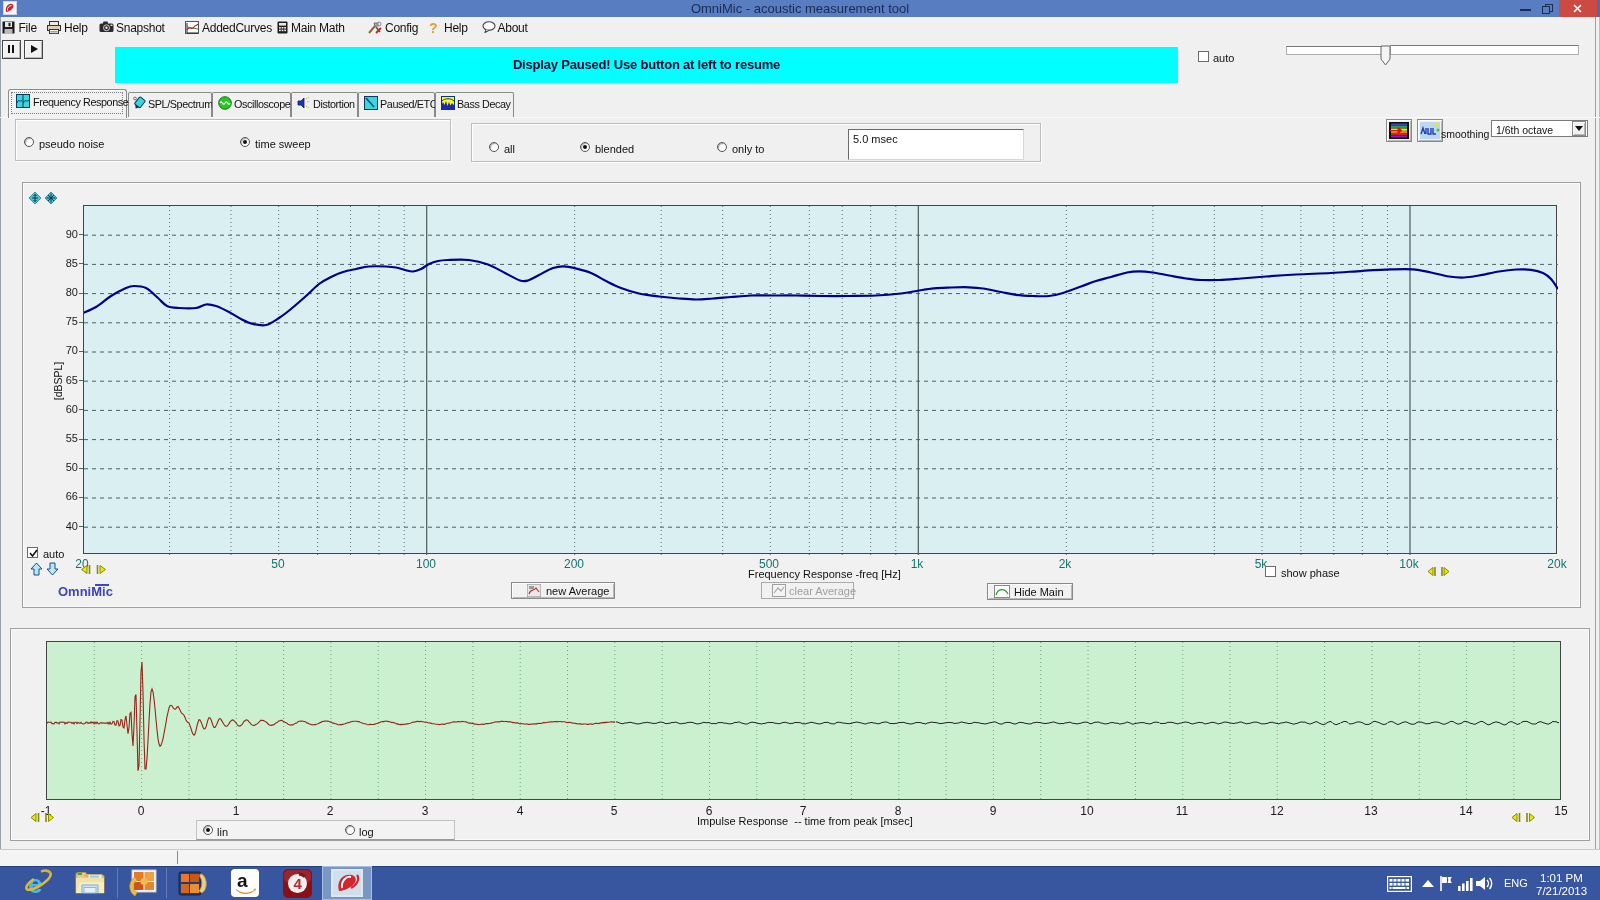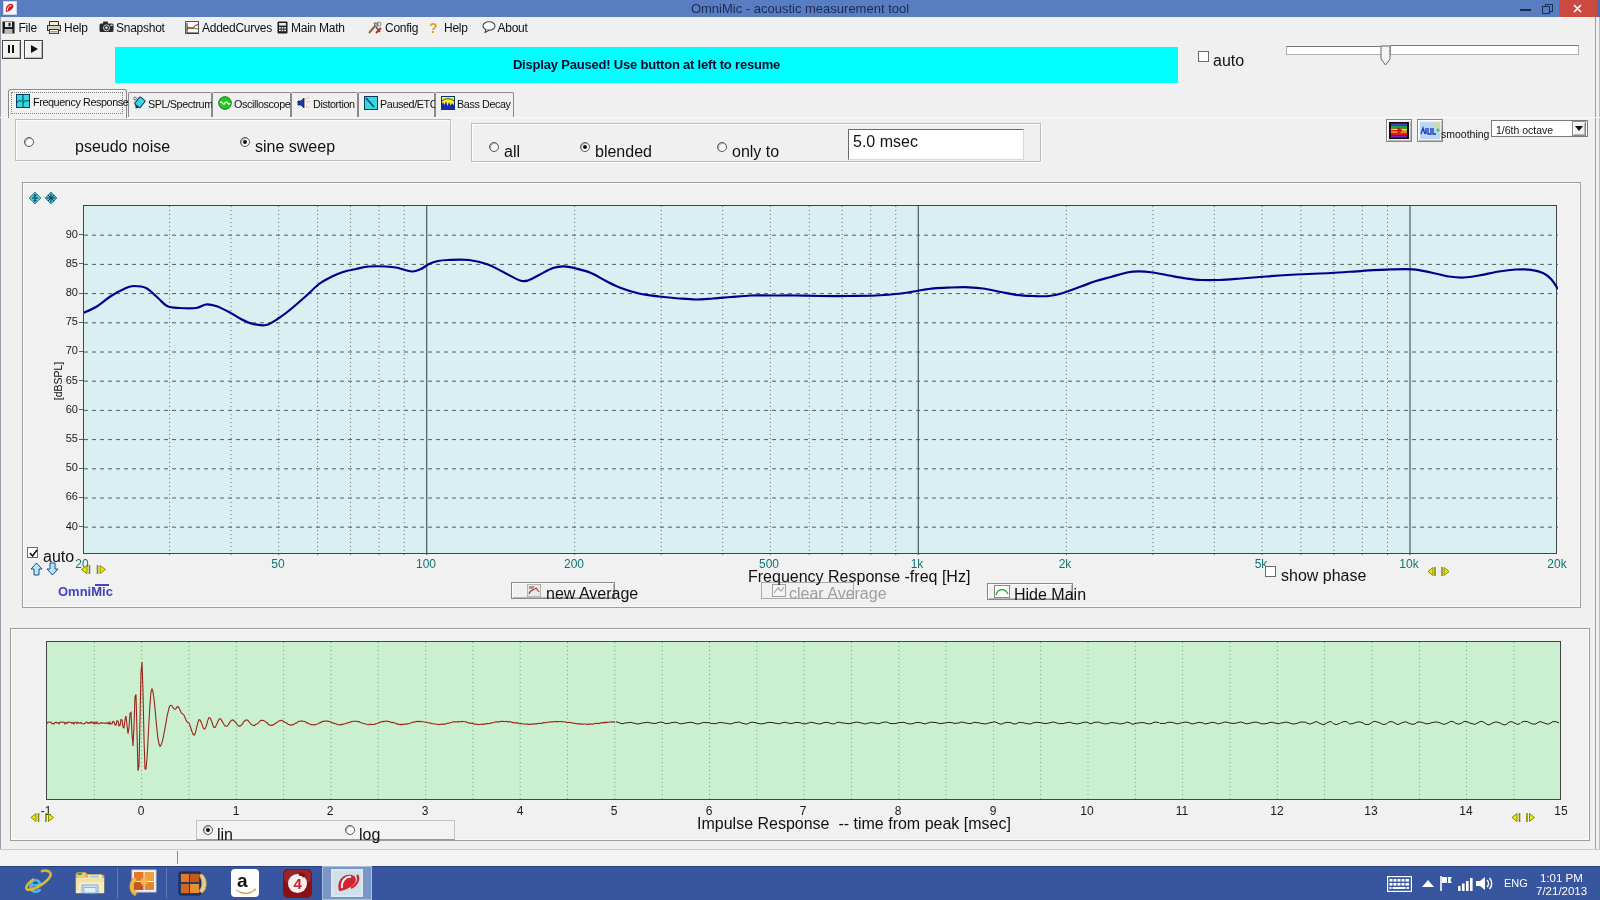--- a/index.html
+++ b/index.html
@@ -5,21 +5,21 @@
   font-family:"Liberation Sans",sans-serif; font-size:12px; color:#111; }
 .abs { position:absolute; }
 .yl { position:absolute; right:1522px; width:24px; text-align:right; font-size:11px; color:#1a1a1a; }
 .xl { position:absolute; top:557px; width:40px; text-align:center; font-size:12px; color:#0f766e; }
 .ixl { position:absolute; top:804px; width:40px; text-align:center; font-size:12px; color:#1a1a1a; }
 .panel { position:absolute; background:#f1f1f1; border:1px solid #9e9e9e; box-shadow:inset 1px 1px 0 #fbfbfb, inset -1px -1px 0 #fbfbfb; }
 .btn { position:absolute; background:#f1f1f1; border:1px solid #898989; box-shadow:inset 1px 1px 0 #fcfcfc, inset -1px -1px 0 #b8b8b8; font-size:12px; }
 .radio { position:absolute; width:10px; height:10px; border-radius:50%; background:#fff; border:1px solid #555; box-shadow:inset 1px 1px 1px #aaa; }
 .radio.sel::after { content:""; position:absolute; left:2px; top:2px; width:4px; height:4px; border-radius:50%; background:#111; }
 .cb { position:absolute; width:11px; height:11px; background:#fff; border:1px solid #6a6a6a; }
-.lbl { position:absolute; font-size:16px; color:#111; white-space:nowrap; }
+.lbl { position:absolute; font-size:11px; color:#111; white-space:nowrap; }
 .menuico { position:absolute; top:21px; }
 </style></head>
 <body>
 
 <div class="abs" style="left:0;top:0;width:1600px;height:17px;background:#587dc1;"></div>
 <div class="abs" style="left:3px;top:1px;width:14px;height:14px;background:#f8f8f8;border:1px solid #c8d4ea;">
 <svg width="12" height="12">
       <path d="M2,10 C1,5 4,1 8,2 C10,2.6 10,5 8,7 C6.5,8.6 4,10 2,10 Z" fill="#cc1f2d"></path>
       <path d="M3.5,8.5 C3,6 5,3.5 7.5,3.7" stroke="#fff" stroke-width="1" fill="none"></path>
     </svg></div>
@@ -155,23 +155,23 @@
 <div class="abs" style="left:11px;top:92px;width:112px;height:22px;border:1px dotted #808080;"></div>
 <div class="abs" style="left:16px;top:94px;"><svg width="14" height="14">
       <rect x="0.5" y="0.5" width="13" height="13" fill="#39d6de" stroke="#083a60" stroke-width="1"></rect>
       <path d="M7,1 L7,13" stroke="#083a60" stroke-width="1"></path>
       <path d="M1,9 C2.5,4 4,9 6.5,6 M7.5,9 C9,4 10.5,9 13,6" stroke="#083a60" stroke-width="1" fill="none"></path>
     </svg></div>
 <div class="lbl" style="left:33px;top:96px;font-size:10.8px;letter-spacing:-0.4px;">Frequency Response</div>
 
 <div class="abs" style="left:15px;top:119px;width:436px;height:42px;border:1px solid #bdbdbd;box-shadow:1px 1px 0 #fdfdfd, inset 1px 1px 0 #fdfdfd;"></div>
 <div class="radio" style="left:24px;top:137px;"></div>
-<div class="lbl" style="left:39px;top:138px;margin-left:36px;">pseudo noise</div>
+<div class="lbl" style="left:39px;top:138px;">pseudo noise</div>
 <div class="radio sel" style="left:240px;top:137px;"></div>
-<div class="lbl" style="left:255px;top:138px;">sine sweep</div>
+<div class="lbl" style="left:255px;top:138px;">time sweep</div>
 
 <div class="abs" style="left:471px;top:123px;width:570px;height:39px;border:1px solid #bdbdbd;box-shadow:1px 1px 0 #fdfdfd, inset 1px 1px 0 #fdfdfd;"></div>
 <div class="radio" style="left:489px;top:142px;"></div>
 <div class="lbl" style="left:504px;top:143px;">all</div>
 <div class="radio sel" style="left:580px;top:142px;"></div>
 <div class="lbl" style="left:595px;top:143px;">blended</div>
 <div class="radio" style="left:717px;top:142px;"></div>
 <div class="lbl" style="left:732px;top:143px;">only to</div>
 <div class="abs" style="left:848px;top:129px;width:176px;height:31px;background:#fff;border:1px solid #d8d8d8;border-top:1px solid #6a6a6a;border-left:1px solid #6a6a6a;"></div>
 <div class="lbl" style="left:853px;top:133px;">5.0 msec</div>

